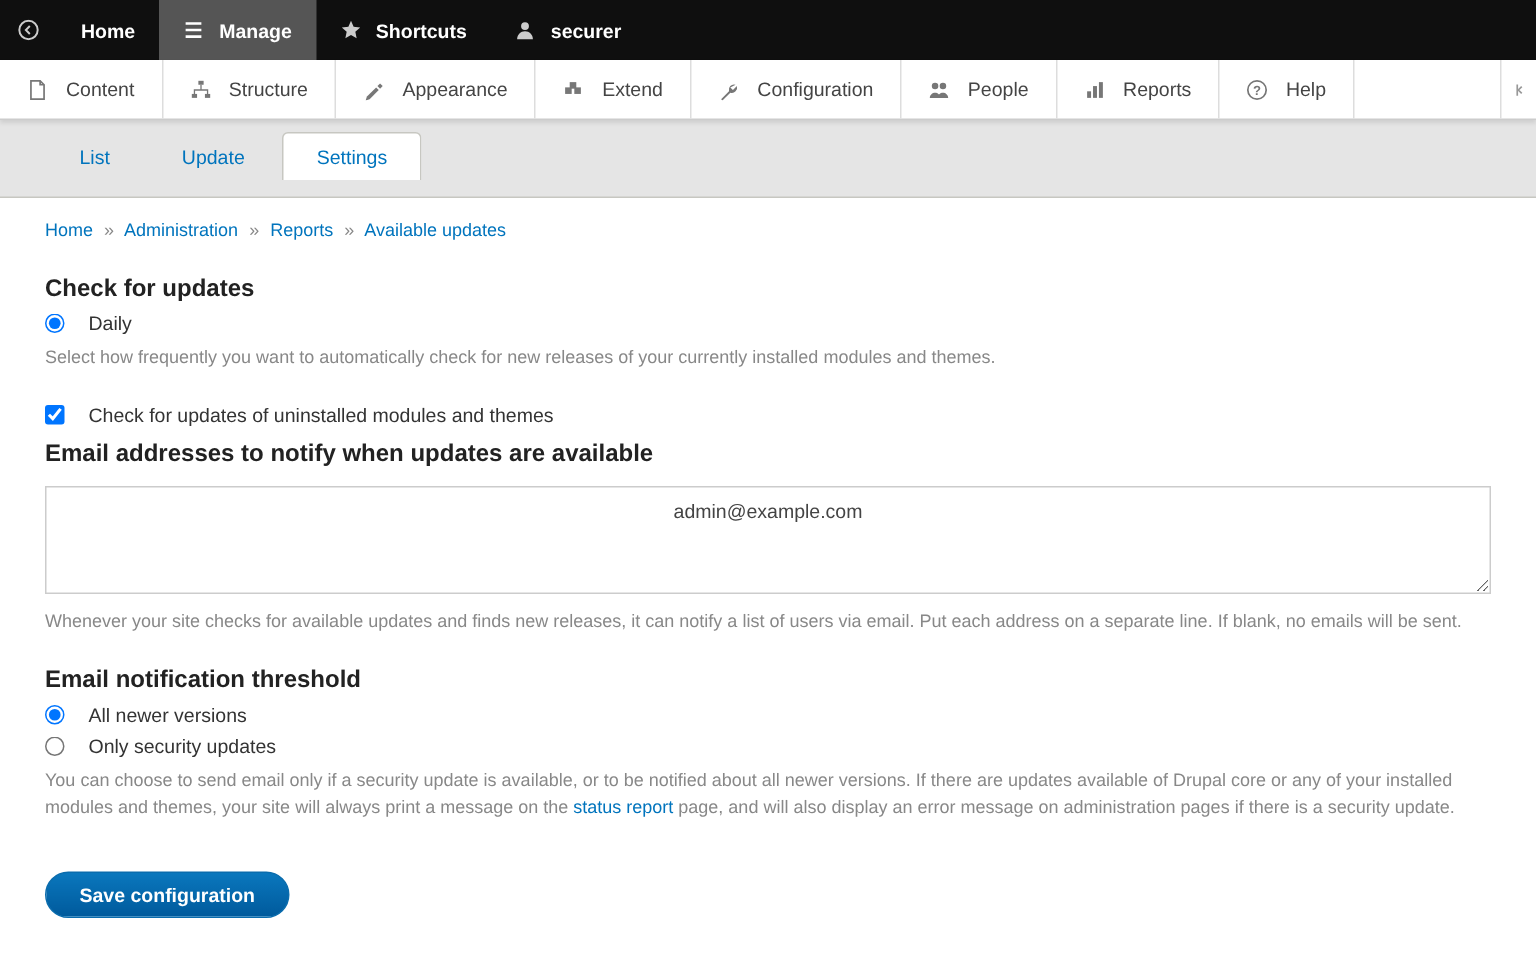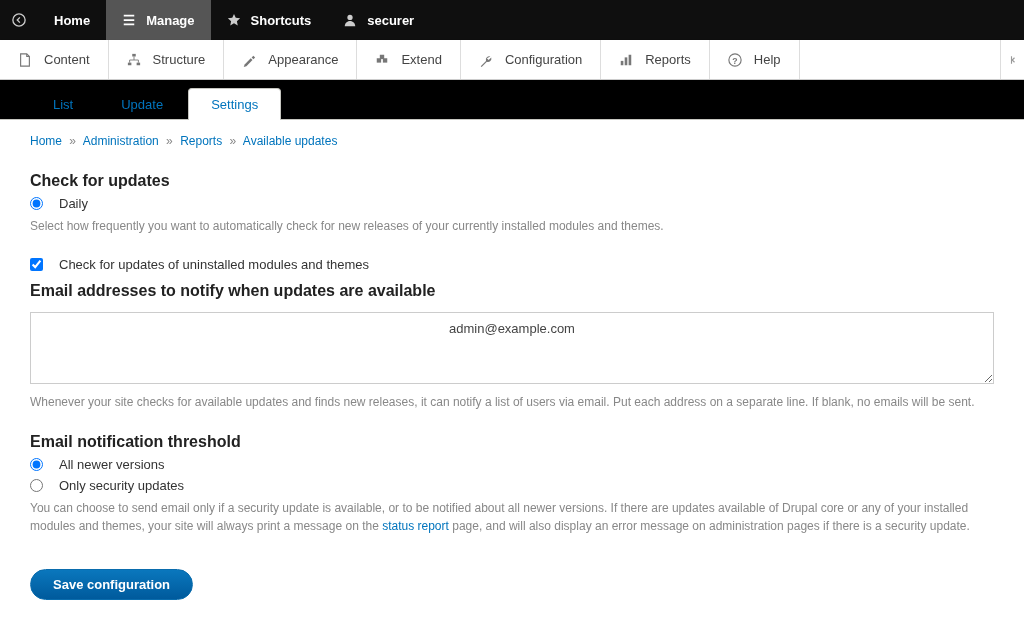--- a/index.html
+++ b/index.html
@@ -66,23 +66,23 @@
       width: 24px;
       border-left: 1px solid #ddd;
       display: flex;
       align-items: center;
       justify-content: center;
       color: #999;
       cursor: pointer;
     }
     
     .tabs-bar {
-      background: #000000;
+      background: #e5e5e5;
       border-bottom: 1px solid #c7c7c1;
-      padding: 8px 0 0 30px;
+      padding: 8px 0 12px 30px;
     }
     .tabs {
       display: flex;
     }
     .tab {
       padding: 8px 22px;
       border: 1px solid transparent;
       border-bottom: none;
       color: #0074bd;
       font-size: 13px;
@@ -242,20 +242,28 @@
       <span>Extend</span>
     </div>
     <div class="admin-menu-item">
       <svg viewBox="0 0 16 16">
           <path d="M13 4a4 4 0 0 0-5 5l-6 6 1 1 6-6a4 4 0 0 0 5-5l-3 3-2-2z" fill="#777"></path>
         </svg>
       <span>Configuration</span>
     </div>
     <div class="admin-menu-item">
       <svg viewBox="0 0 16 16">
+          <circle cx="5" cy="5" r="2.5" fill="#777"></circle>
+          <circle cx="11" cy="5" r="2.5" fill="#777"></circle>
+          <path d="M1 14c0-2.5 2-4 4-4s4 1.5 4 4M7 14c0-2.5 2-4 4-4s4 1.5 4 4" fill="#777"></path>
+        </svg>
+      <span>People</span>
+    </div>
+    <div class="admin-menu-item">
+      <svg viewBox="0 0 16 16">
           <rect x="2" y="9" width="3" height="5" fill="#777"></rect>
           <rect x="6.5" y="5" width="3" height="9" fill="#777"></rect>
           <rect x="11" y="2" width="3" height="12" fill="#777"></rect>
         </svg>
       <span>Reports</span>
     </div>
     <div class="admin-menu-item">
       <svg viewBox="0 0 16 16">
           <circle cx="8" cy="8" r="7" fill="none" stroke="#777" stroke-width="1.3"></circle>
           <text x="8" y="12" text-anchor="middle" font-size="10" fill="#777" font-weight="bold">?</text>

